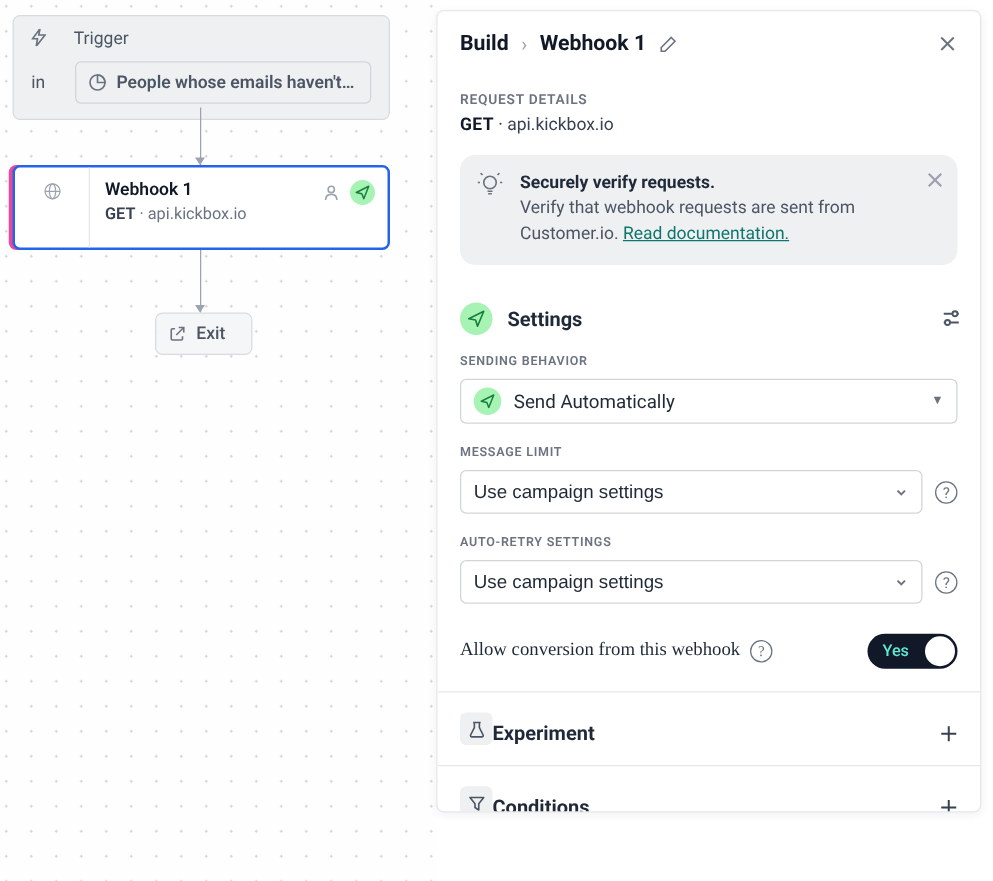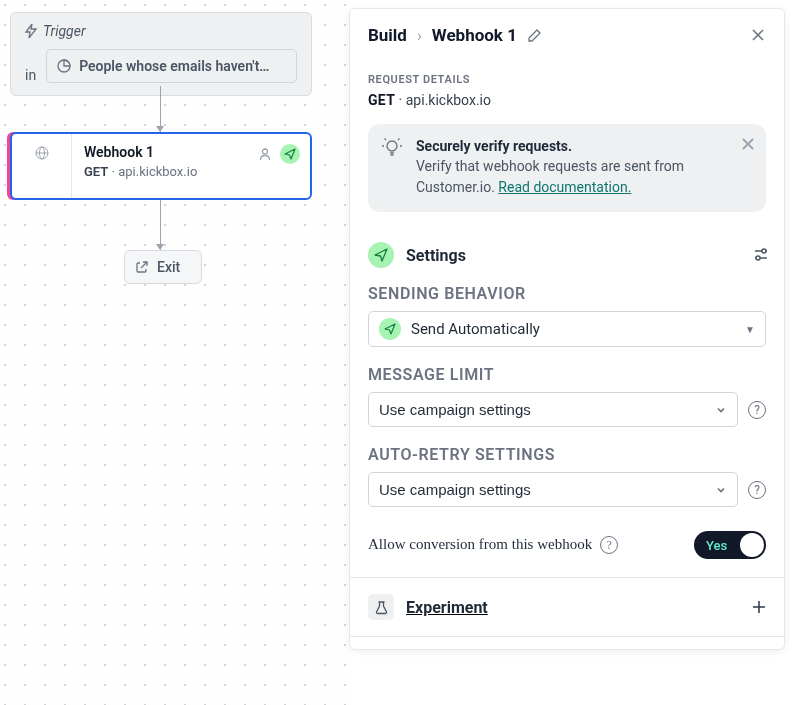--- a/index.html
+++ b/index.html
@@ -25,27 +25,26 @@
     .trigger-node {
       position: absolute;
       left: 10px; top: 12px;
       width: 302px;
       background: #eef0f2;
       border: 1px solid #d7dbdf;
       border-radius: 6px;
       padding: 10px 14px 12px 14px;
     }
     .trigger-header {
-      display: flex; align-items: center; gap: 6px;
+      display: flex; gap: 22px;
       color: #4b5563;
       font-size: 14px;
       margin-bottom: 10px;
-      font-style: italic;
-    }
-    .trigger-filter-row { display:flex; align-items:flex-end; gap:10px; }
+    }
+    .trigger-filter-row { display:flex; align-items:center; gap:24px; }
     .trigger-filter-row .in-label { color:#4b5563; font-size:14px; }
     .filter-chip {
       flex: 1;
       display: flex; align-items: center; gap: 8px;
       background: #eef0f2;
       border: 1px solid #d1d5d9;
       border-radius: 5px;
       padding: 8px 10px;
       color: #4b5563;
       font-size: 14px; font-weight: 600;
@@ -167,21 +166,21 @@
     }
     .icon-square {
       width:26px; height:26px; border-radius:5px; background:#eef0f2;
       display:flex; align-items:center; justify-content:center; color:#4b5563;
     }
     .section-row h3 { font-size:16px; font-weight:700; color:#1f2937; }
     .section-action { position:absolute; right:14px; color:#4b5563; cursor:pointer; }
 
     .settings-body { padding: 0 18px 18px 18px; }
     .field-label {
-      font-size: 16px; letter-spacing: 0.6px; font-weight:600;
+      font-size: 10px; letter-spacing: 0.6px; font-weight:600;
       color:#6b7280; text-transform:uppercase; margin-top:4px; margin-bottom:8px;
     }
     .select-chip {
       display:flex; align-items:center; gap:10px;
       border:1px solid #d1d5db; border-radius:5px;
       padding:6px 10px; background:#fff; font-size:15px; color:#1f2937;
       position:relative;
     }
     .select-chip .mini-badge {
       width:22px; height:22px; border-radius:50%; background:#a7f3b4;
@@ -205,24 +204,23 @@
     .toggle-row .left { display:flex; align-items:flex-start; gap:8px;font-family:Liberation Serif, serif; }
     .toggle {
       position:relative; width:72px; height:28px; border-radius:14px;
       background:#111827; cursor:pointer;
     }
     .toggle .label { position:absolute; left:12px; top:50%; transform:translateY(-50%); color:#5eead4; font-size:13px; font-weight:500; }
     .toggle .knob { position:absolute; right:2px; top:2px; width:24px; height:24px; border-radius:50%; background:#fff; }
 
     .collapsible {
       padding: 16px 18px;
-      display:flex; align-items:center; gap:12px;
+      display:flex; align-items:flex-end; 
       position: relative;
       border-top:1px solid #e5e7eb;
-      text-decoration:underline;
     }
     .collapsible h3 { font-size:16px; font-weight:700; color:#1f2937; }
     .plus { position:absolute; right:16px; color:#374151; cursor:pointer; }
 
     svg { display:block; }
   </style>
 </head>
 <body>
 
 <div class="canvas">

